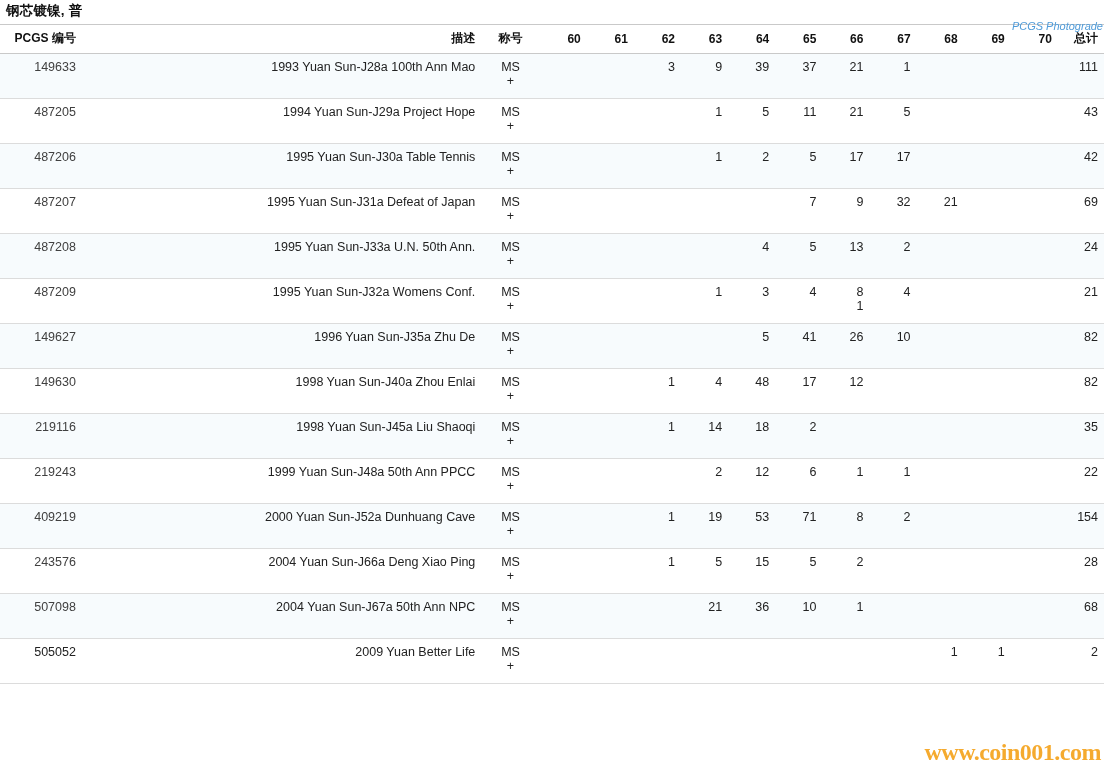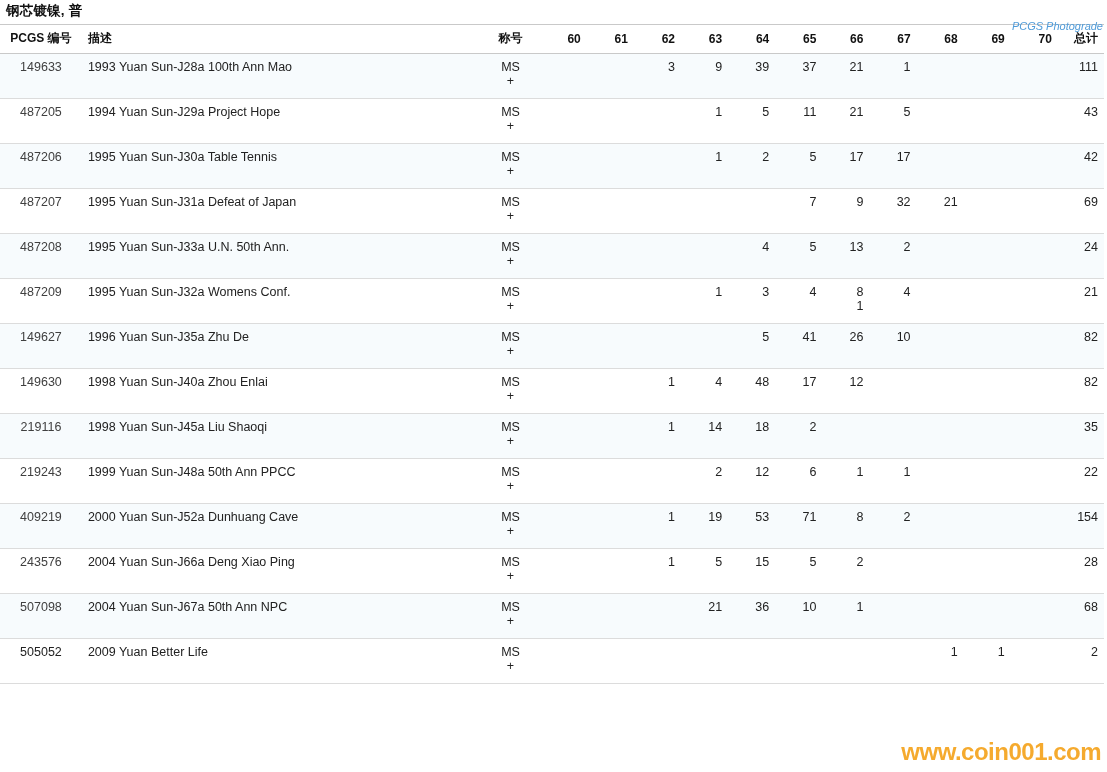--- a/index.html
+++ b/index.html
@@ -58,39 +58,39 @@
   table.grades td {
     border-bottom: 1px solid #dcdcdc;
     padding: 6px 6px 7px 6px;
     vertical-align: top;
     font-size: 12.5px;
     height: 45px;
     box-sizing: border-box;
   }
   tr.row-odd td { background: #f7fbfd; }
   tr.row-even td { background: #ffffff; }
-  th.col-id, td.col-id { width: 80px; text-align: center; }
-  th.col-desc, td.col-desc { width: 390px; text-align: left; }
+  th.col-id, td.col-id { width: 80px; text-align: right; }
+  th.col-desc, td.col-desc { width: 390px; text-align: right; }
   th.col-desig, td.col-desig { width: 57px; text-align: center; }
   th.col-grade, td.col-grade { width: 46px; text-align: right; }
   th.col-total, td.col-total { width: 45px; text-align: right; }
   td.col-id a, .cert-link {
     color: #404040;
     text-decoration: none;
   }
   .cert-plain { color: #222222; }
   .desig-line2 { display: block; }
   .watermark {
     position: absolute;
     right: 6px;
     bottom: 6px;
     font-size: 24px;
     font-weight: bold;
     color: #f5a623;
-    font-family: Liberation Sans, sans-serif;
+    font-family: Liberation Serif, serif;
     letter-spacing: -0.5px;
     opacity: 0.95;
     pointer-events: none;
     white-space: nowrap;
   }
 </style>
 </head>
 <body>
 
 <div class="top-bar">

